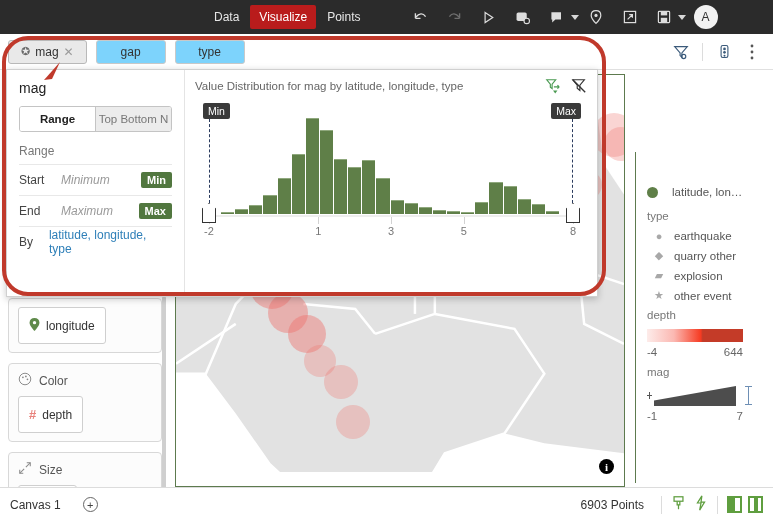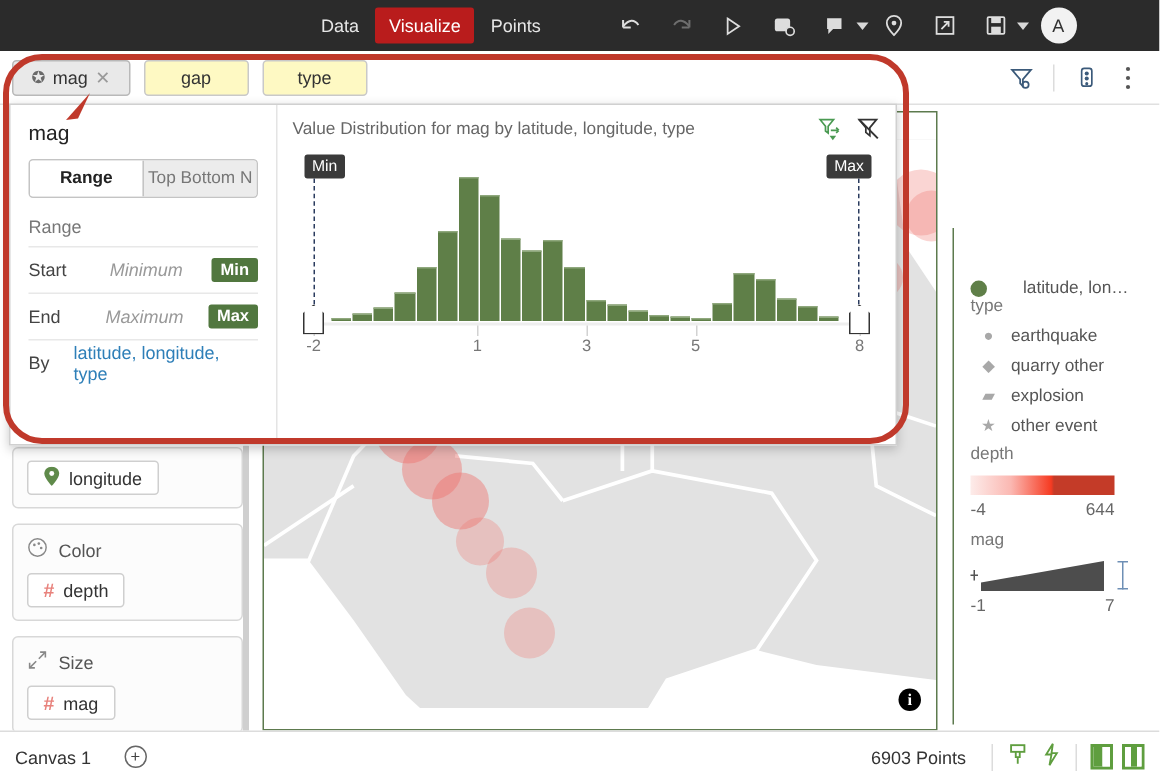--- a/index.html
+++ b/index.html
@@ -41,21 +41,21 @@
   }
 
   
   .tabbar {
     position:absolute; left:0; top:34px; width:773px; height:36px;
     background:#ffffff; border-bottom:1px solid #e0e0e0;
     display:flex; align-items:center; padding:0 8px;
   }
   .chip {
     height:24px; min-width:70px; padding:0 12px; border:1px solid #c9c9c9;
-    border-radius:3px; background:#fef9c3; display:flex; align-items:center;
+    border-radius:3px; background:#7dd3fc; display:flex; align-items:center;
     justify-content:center; gap:5px; font-size:12px; color:#333; margin-right:9px;
     cursor:default;
   }
   .chip.active { background:#e9e9e9; border-color:#b9b9b9; }
   .chip .pin { color:#6a6a6a; font-size:11px; }
   .chip .x { color:#9a9a9a; font-size:12px; }
   .tabbar-right { margin-left:auto; display:flex; align-items:center; gap:2px; }
   .tb-sm { width:26px;height:26px;display:flex;align-items:center;justify-content:center; }
   .vsep { width:1px;height:18px;background:#dcdcdc;margin:0 6px; }
 
@@ -63,21 +63,21 @@
   .sidebar {
     position:absolute; left:0; top:70px; width:170px; bottom:28px;
     background:#ffffff; padding:6px 8px 0 8px; overflow:hidden;
   }
   .card {
     border:1px solid #d8d8d8; border-radius:4px; background:#fcfcfc;
     margin-bottom:10px; padding:8px 9px;
   }
   .card-head { display:flex;align-items:center;gap:7px; color:#555; font-size:12px; margin-bottom:7px; }
   .pill {
-    border:1px solid #cfcfcf;border-radius:3px;background:#fff;height:23px;
+    border:1px solid #cfcfcf;border-radius:3px;background:#fff;height:37px;
     display:inline-flex;align-items:center;gap:6px;padding:0 10px;font-size:12px;color:#333;
   }
   .hash { color:#e8827c; font-weight:bold; font-size:13px; }
   .sb-scroll {
     position:absolute; right:4px; top:8px; width:4px; height:200px;
     background:#cfcfcf; border-radius:2px;
   }
 
   
   .maparea {
@@ -95,21 +95,21 @@
     position:absolute; right:10px; bottom:12px; width:15px;height:15px;border-radius:50%;
     background:#000; color:#fff; font-size:11px; font-weight:bold;
     display:flex;align-items:center;justify-content:center; font-family:"Liberation Serif",serif;
   }
 
   
   .legend {
     position:absolute; right:6px; top:74px; width:136px; bottom:34px;
     background:#fff; padding:112px 0 0 16px; font-size:11.5px; color:#555;
   }
-  .lg-row { display:flex; align-items:center; gap:24px; margin-bottom:0; }
+  .lg-row { display:flex; align-items:center; gap:14px; margin-bottom:12px; }
   .lg-title { color:#777; margin:0 0 8px 0; }
   .dot-lg { width:11px;height:11px;border-radius:50%;background:#5f7f48; }
   .sym { width:12px; display:flex; justify-content:center; color:#a8a8a8; font-size:11px; }
   .lg-sub { display:flex; align-items:center; gap:9px; margin-bottom:7px; padding-left:6px; color:#555; }
   .gradbar {
     width:96px;height:13px;margin:2px 0 4px 0;
     background:linear-gradient(to right,#fdecea 0%,#fbb8b2 28%,#f63b22 56%,#c43b28 58%,#c43b28 100%);
   }
   .minmax { display:flex; justify-content:space-between; width:96px; color:#666; margin-bottom:8px; }
   .wedge-wrap { width:96px; height:20px; position:relative; margin:2px 0 4px 0; }
@@ -152,21 +152,21 @@
   .seg { display:flex; border:1px solid #c4c4c4; border-radius:3px; overflow:hidden; width:153px; }
   .seg div { flex:1; text-align:center; font-size:11.5px; padding:6px 2px; cursor:default; }
   .seg .on { background:#ffffff; color:#222; font-weight:bold; }
   .seg .off { background:#ececec; color:#777; border-left:1px solid #c4c4c4; }
   .range-lbl { color:#777; font-size:12px; margin:12px 0 6px 0; }
   .rrow {
     display:flex; align-items:center; height:31px; border-top:1px solid #e8e8e8;
     font-size:12px; color:#444;
   }
   .rrow .k { width:42px; color:#444; }
-  .rrow .v { flex:1; text-align:center; font-style:italic; color:#999; padding-right:7px; }
+  .rrow .v { flex:1; text-align:left; font-style:italic; color:#999; padding-right:7px; }
   .tagbtn {
     background:#51773f; color:#fff; font-size:11px; font-weight:bold;
     padding:2px 6px; border-radius:2px;
   }
   .byrow {
     display:flex; align-items:center; height:31px; border-top:1px solid #e8e8e8;
     font-size:12px;
   }
   .byrow .k { width:30px; color:#444; }
   .byrow .lnk { color:#2e7fb8; }

